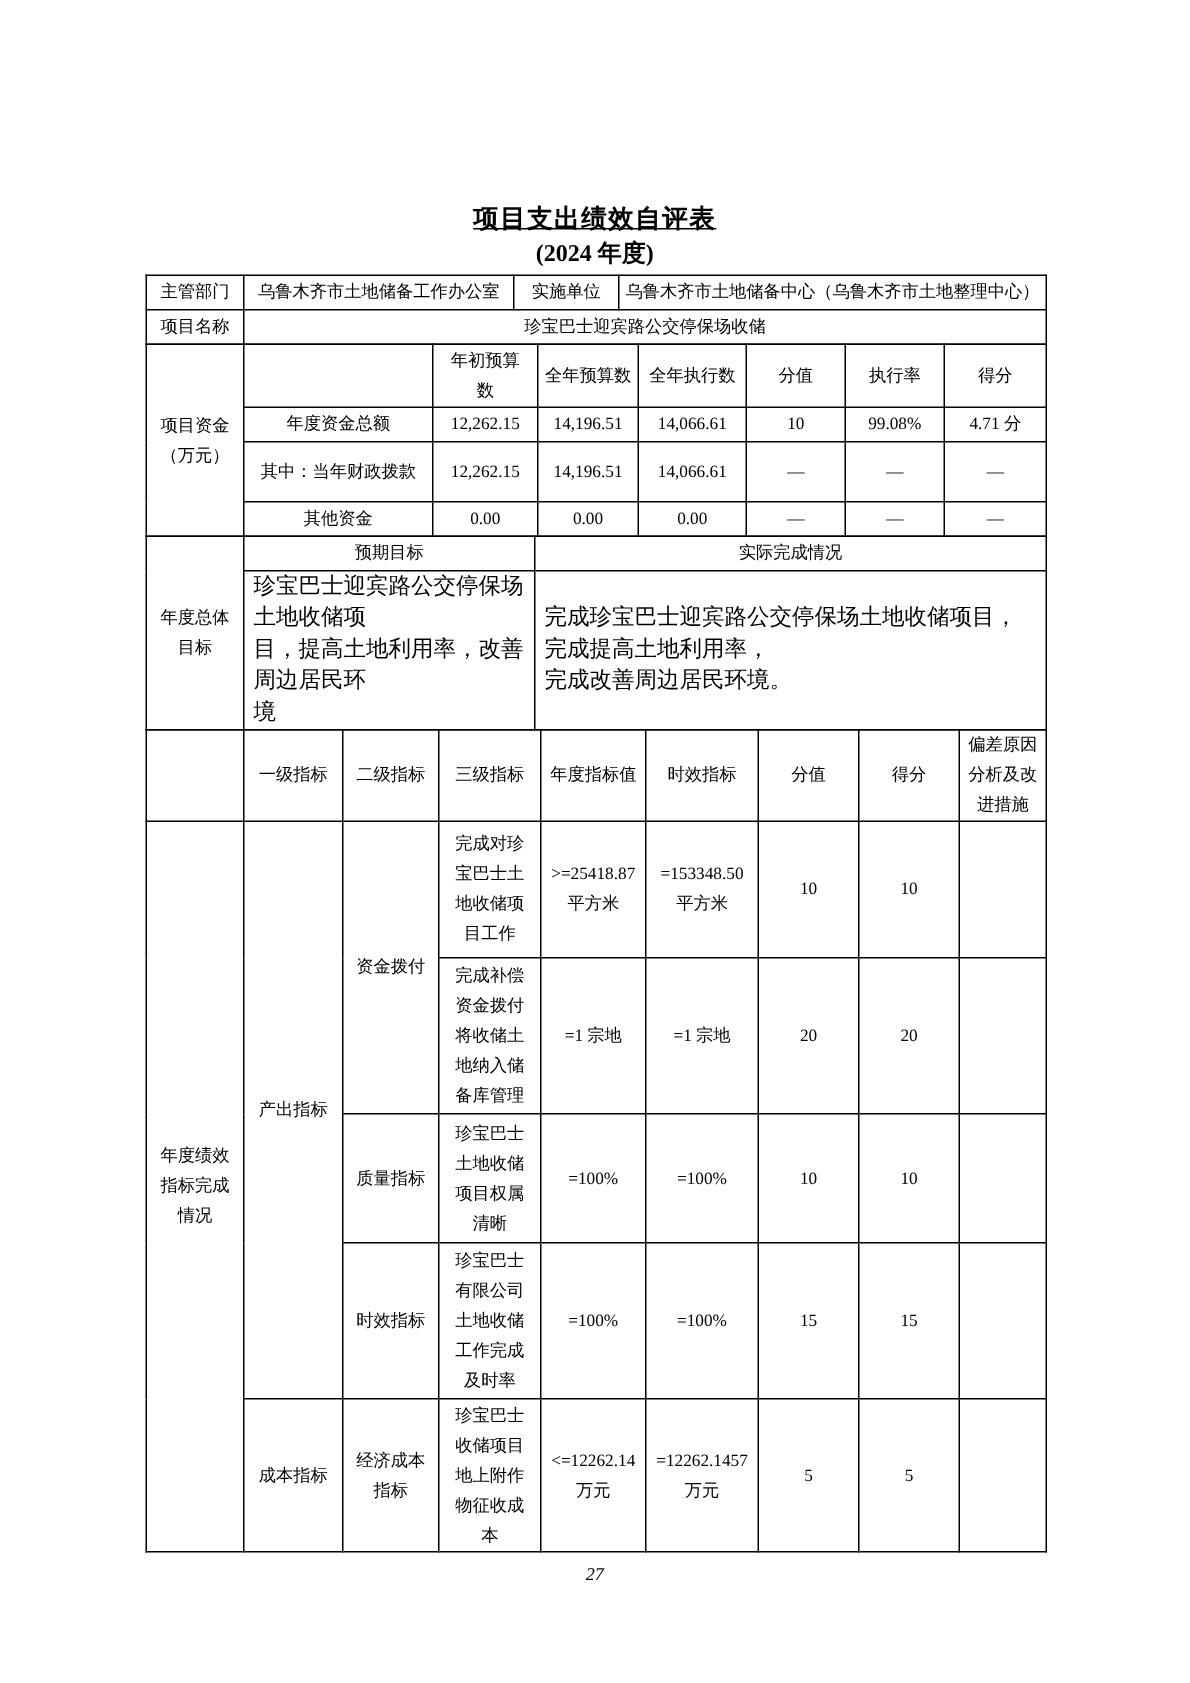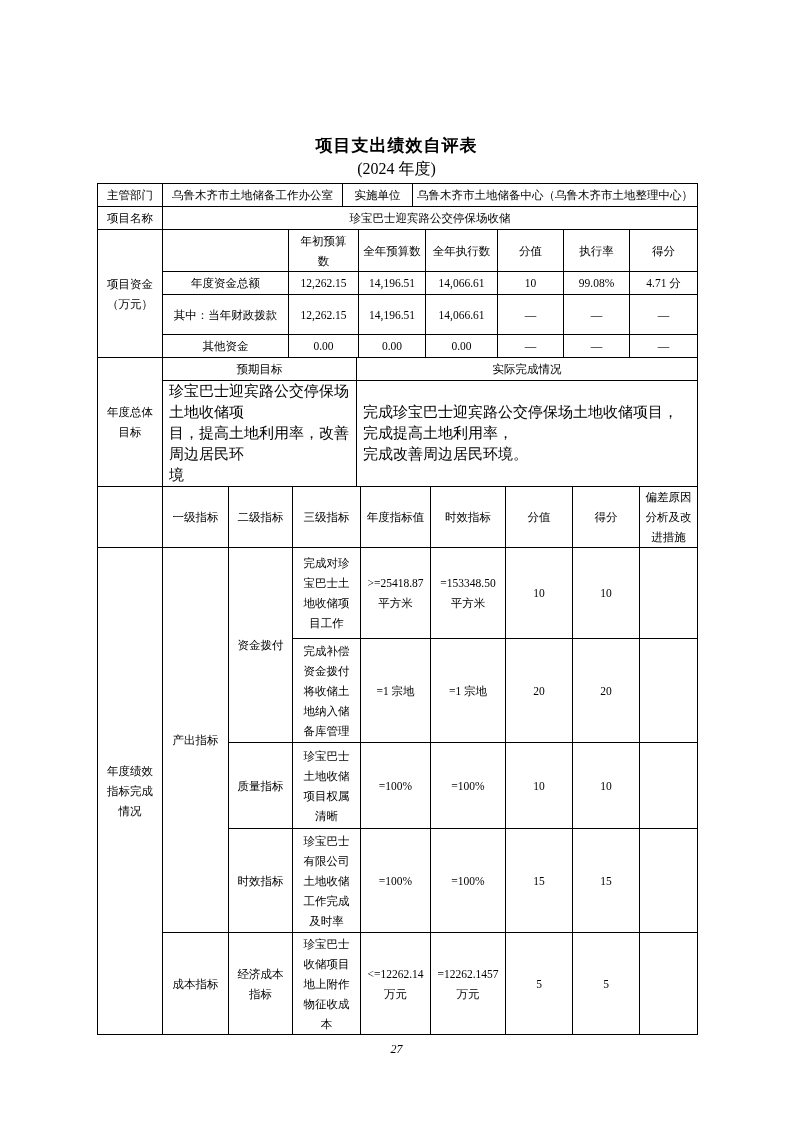--- a/index.html
+++ b/index.html
@@ -7,24 +7,25 @@
     width:793px; height:1122px;
     font-family:"Liberation Serif","DejaVu Serif",serif;
     color:#000;
   }
   .sheet { position:relative; width:793px; height:1122px; background:#fff; overflow:hidden; }
 
   .doc-title {
     position:absolute; top:134px; left:0; width:100%;
     text-align:center; font-size:17px; font-weight:bold;
     letter-spacing:1px;
+    text-decoration:underline;
   }
   .doc-subtitle {
     position:absolute; top:159px; left:0; width:100%;
-    text-align:center; font-size:16px; font-weight:normal;
+    text-align:center; font-size:16px; font-weight:bold;
   }
 
   .tablewrap { position:absolute; top:183px; left:97px; width:600px; }
 
   table {
     border-collapse:collapse; table-layout:fixed; width:600px;
     margin-top:-1px;
   }
   table.first { margin-top:0; }
   td {

